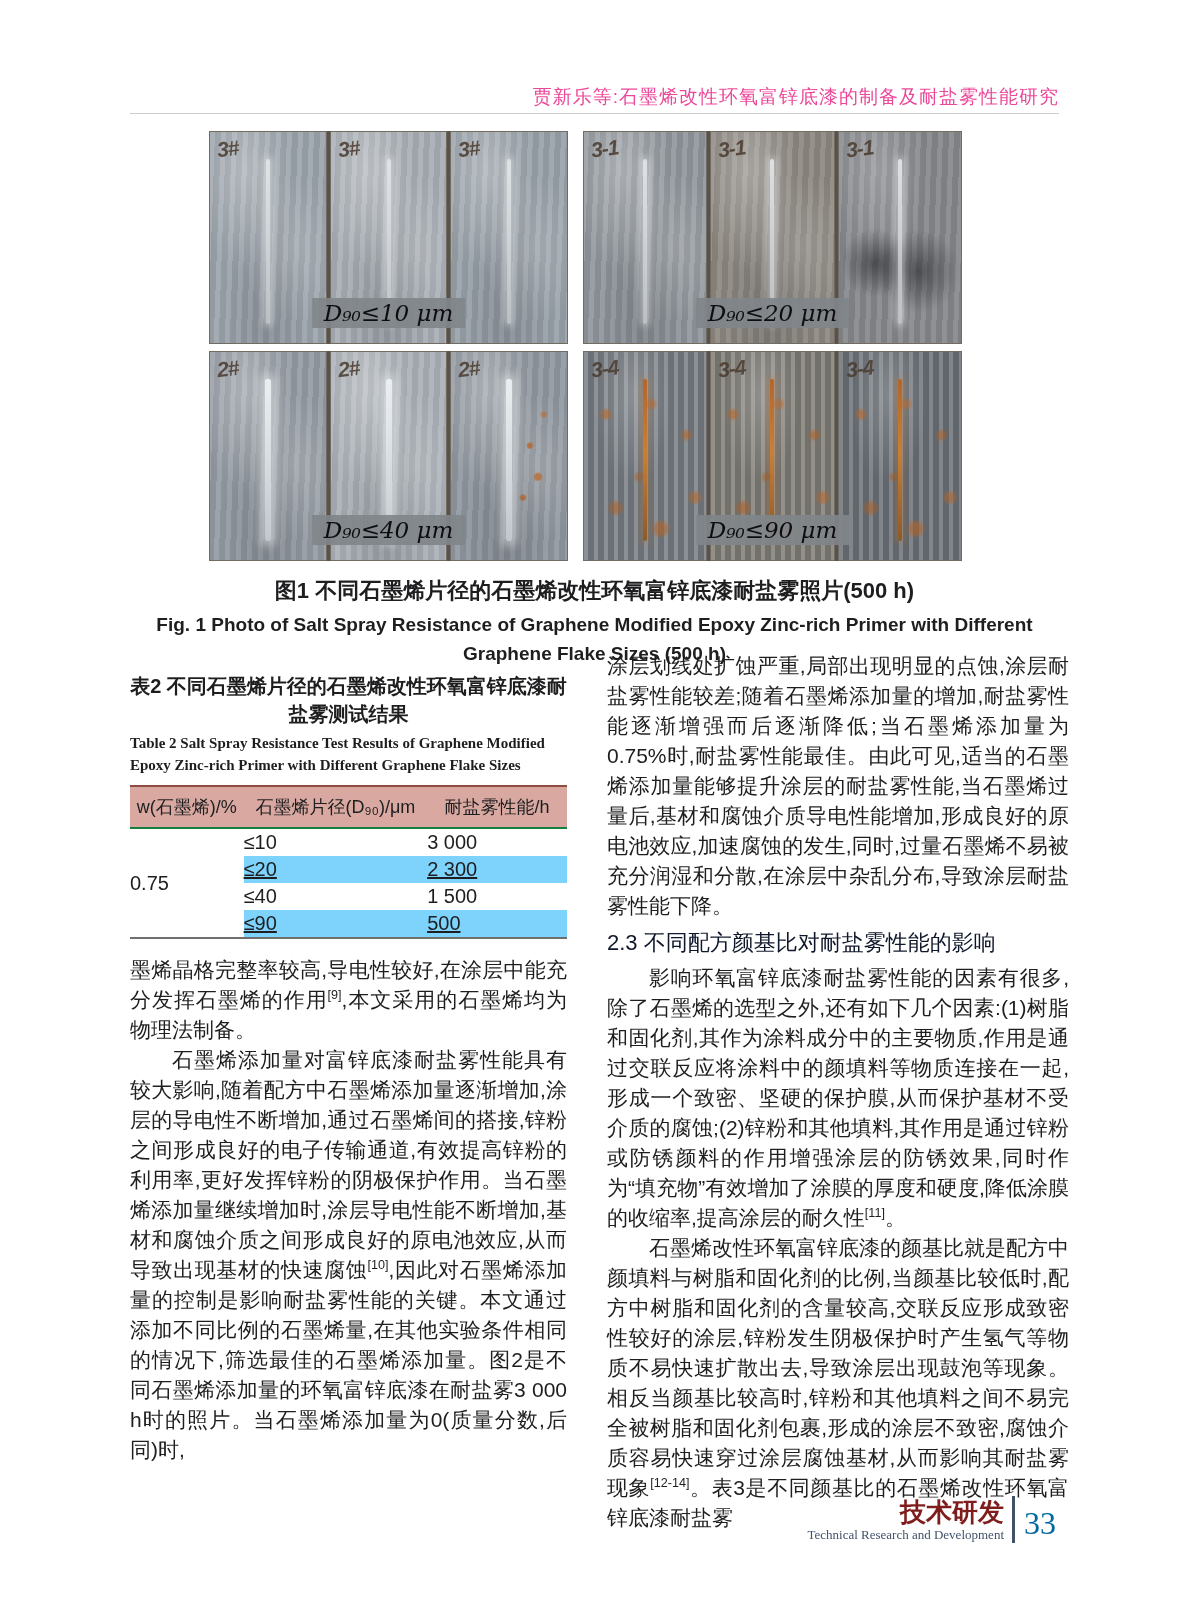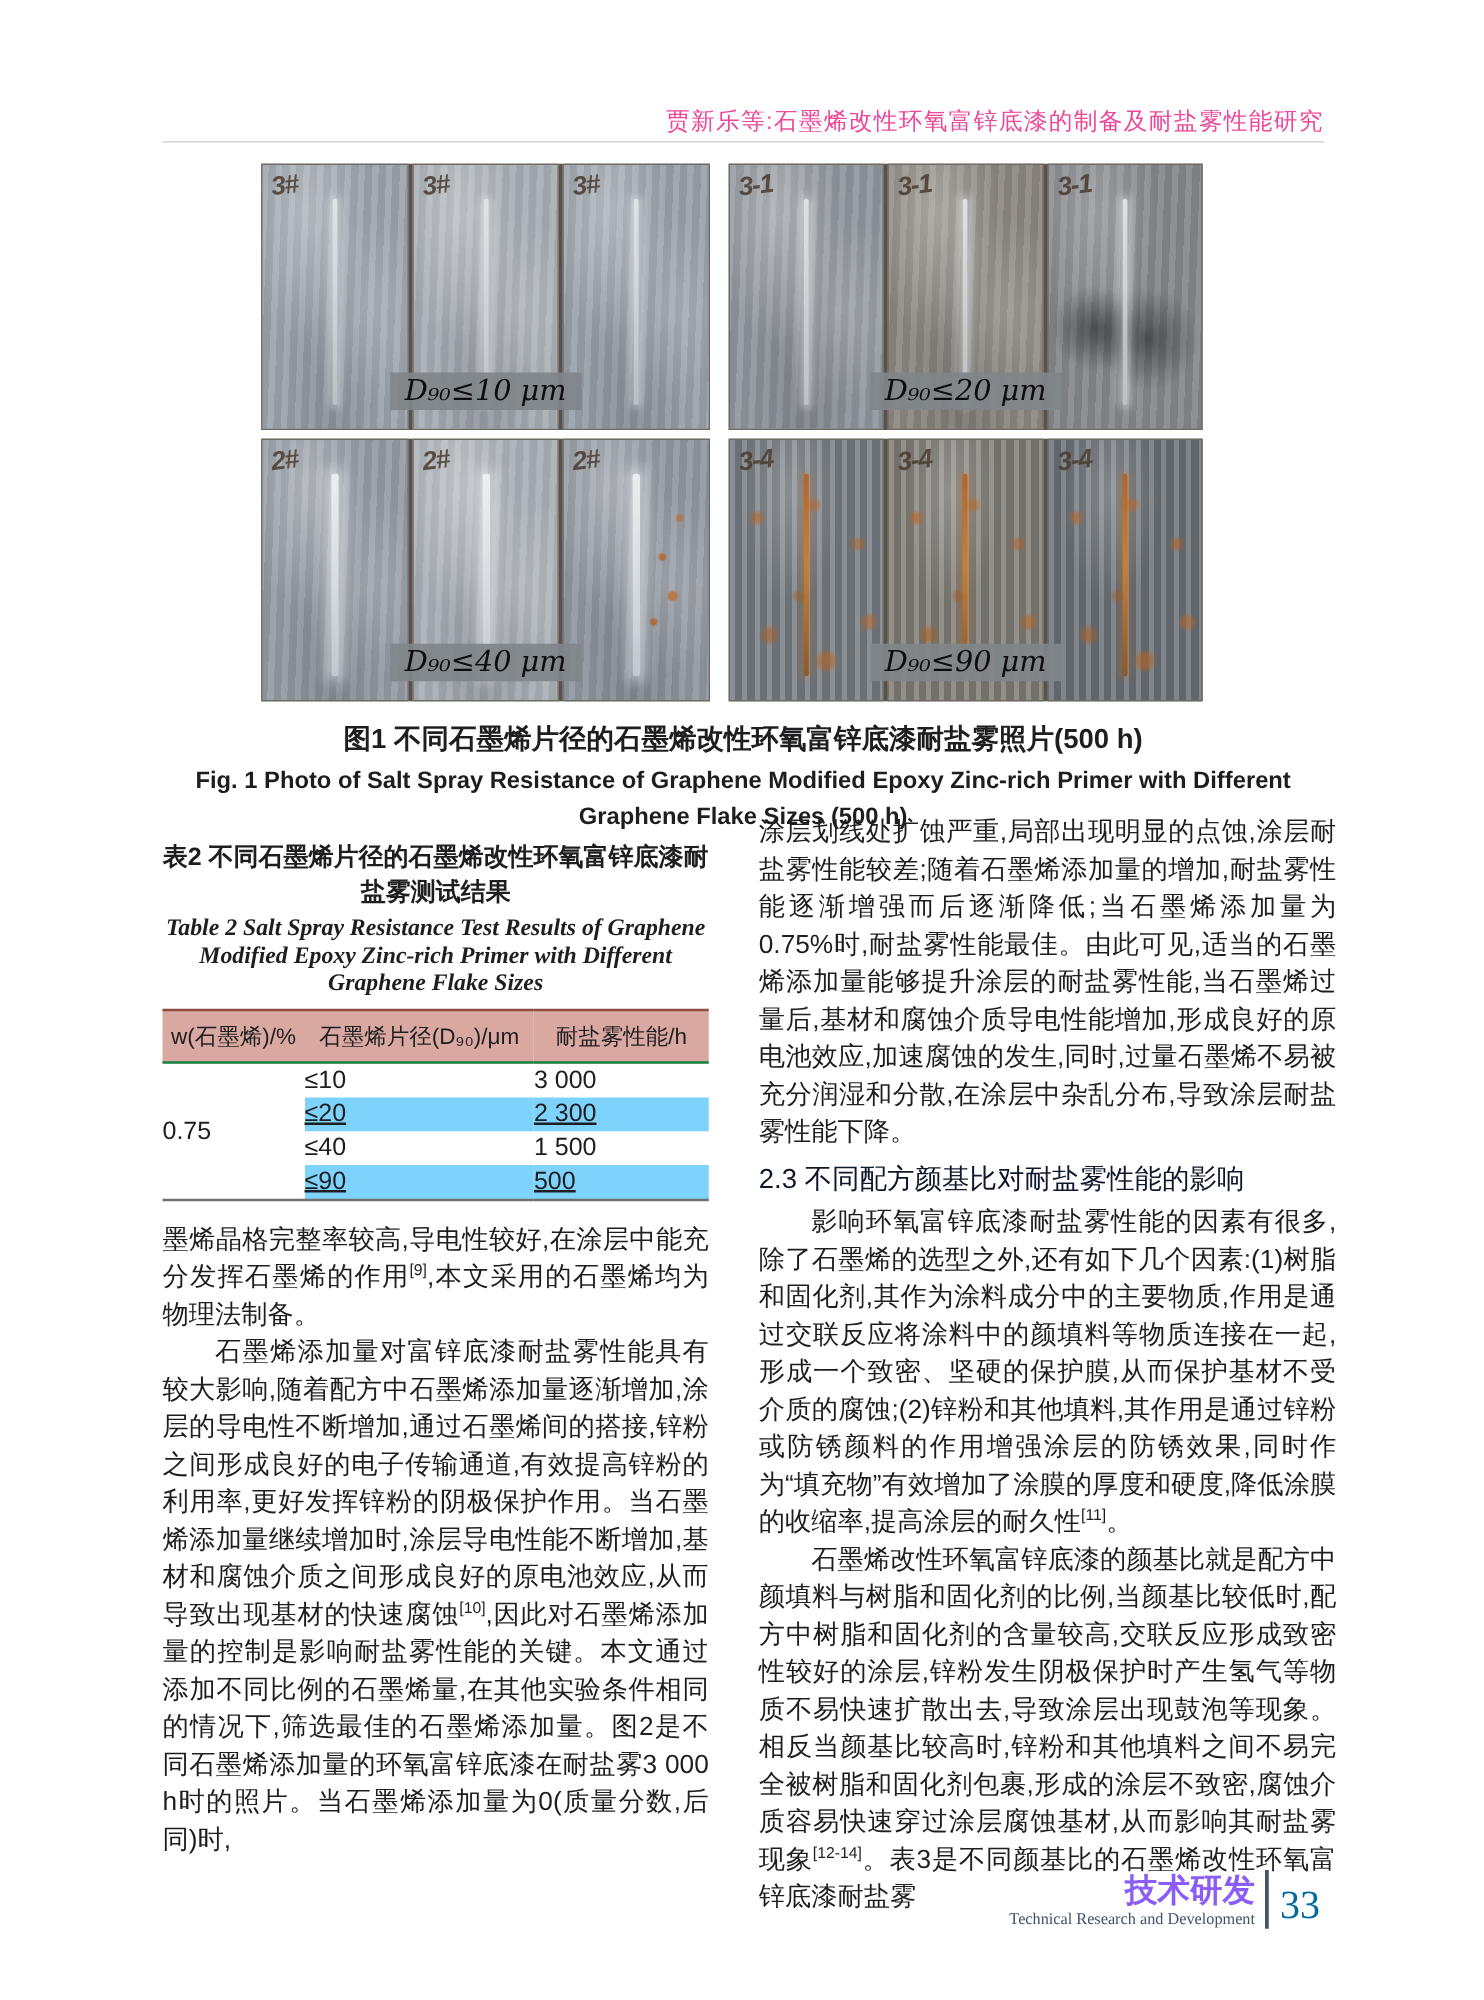--- a/index.html
+++ b/index.html
@@ -68,21 +68,21 @@
   .cap-zh{font-size:22px;font-weight:bold;line-height:30px;}
   .cap-en{font-family:Liberation Sans, sans-serif;font-weight:bold;
     font-size:19px;line-height:29px;margin-top:4px;}
 
   
   .col-left{position:absolute;left:130px;top:672px;width:437px;}
   .col-right{position:absolute;left:597px;top:651px;width:462px;margin-left:10px;}
 
   .tbl-title-zh{font-size:20px;font-weight:bold;line-height:28px;text-align:center;}
   .tbl-title-en{font-family:"Liberation Serif","DejaVu Serif",serif;font-weight:bold;
-    font-size:19px;line-height:22px;text-align:center;margin-top:4px;font-style:italic;}
+    font-size:15px;line-height:22px;margin-top:4px;}
 
   table.t2{width:100%;border-collapse:collapse;margin-top:9px;border-bottom:2px solid #6f6f6f;}
   table.t2 th{background:#d9a9a1;border-top:2px solid #8f4c42;border-bottom:2px solid #15803d;
     font-weight:normal;height:40px;font-size:18px;padding:0 2px;}
   table.t2 td{height:27px;text-align:left;font-size:20px;padding:0;}
   table.t2 col.c1{width:26%;} table.t2 col.c2{width:42%;} table.t2 col.c3{width:32%;}
   table.t2 tr.shade td{background:#7dd3fc;text-decoration:underline;}
   table.t2 td.wcell{background:#ffffff;}
 
   .body{font-size:21px;line-height:30px;text-align:justify;margin:0;
@@ -90,21 +90,21 @@
   .body sup{font-size:0.6em;line-height:0;}
   .cont{margin-top:16px;}
   .indent{text-indent:2em;}
   h3.sec{font-size:22px;font-weight:normal;color:#0f172a;margin:6px 0 4px 0;line-height:32px;}
   .col-right .body.cont{margin-top:0;}
   .col-right .indent{margin-top:0;}
 
   
   .footer{position:absolute;top:1496px;right:131px;display:flex;align-items:center;}
   .f-left{text-align:right;}
-  .f-zh{font-size:26px;font-weight:bold;color:#8b5cf6;line-height:30px;}
+  .f-zh{font-size:26px;font-weight:bold;color:#7f1d1d;line-height:30px;}
   .f-en{font-family:"Liberation Serif","DejaVu Serif",serif;font-size:13px;color:#41526b;line-height:16px;}
   .f-bar{width:3px;height:47px;background:#41526b;margin-left:8px;margin-right:9px;}
   .f-num{font-family:"Liberation Serif","DejaVu Serif",serif;font-size:32px;color:#0369a1;padding-top:8px;}
 </style>
 </head>
 <body>
 
 <div class="page">
 
   <div class="running-header">

